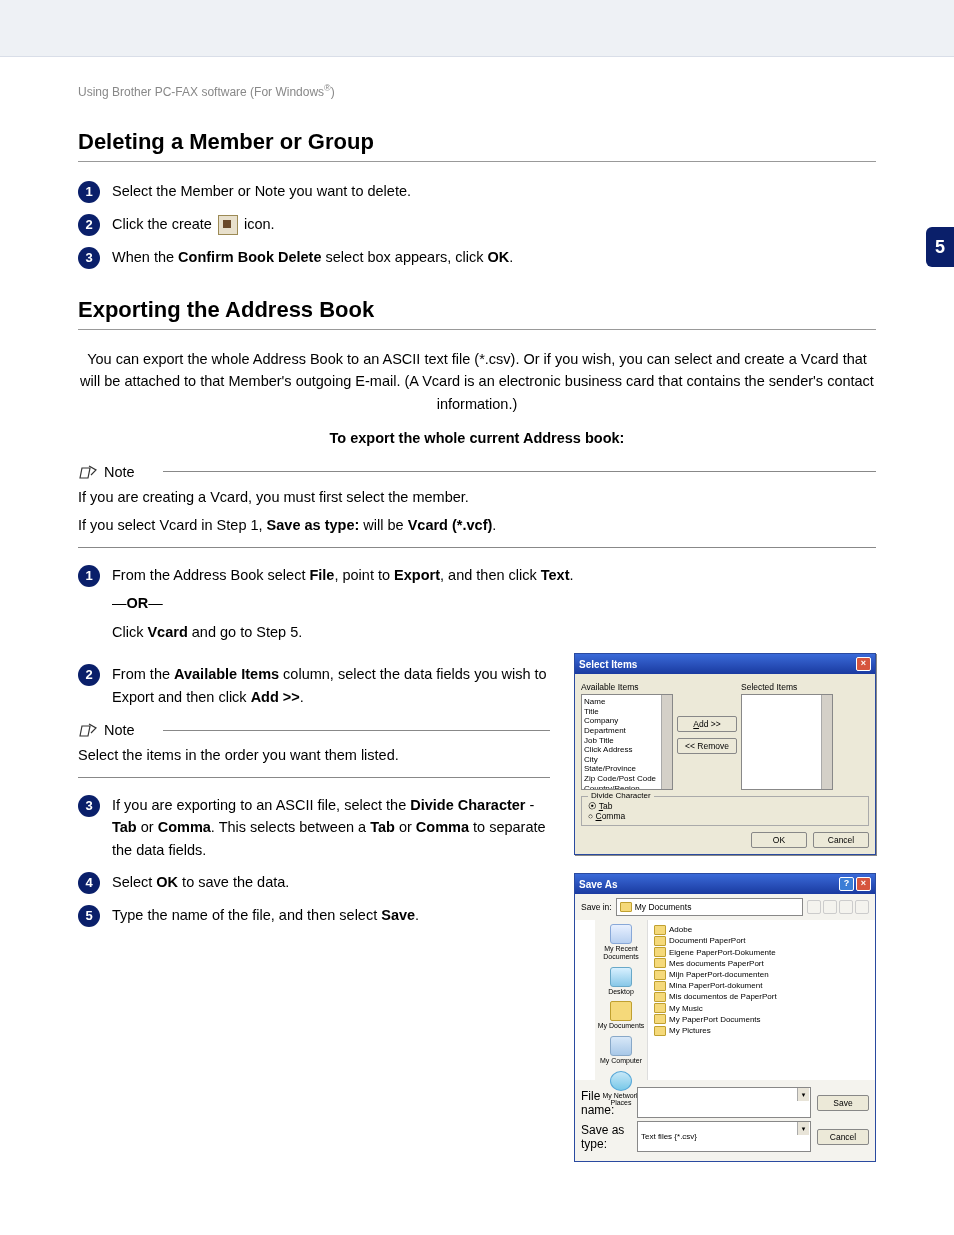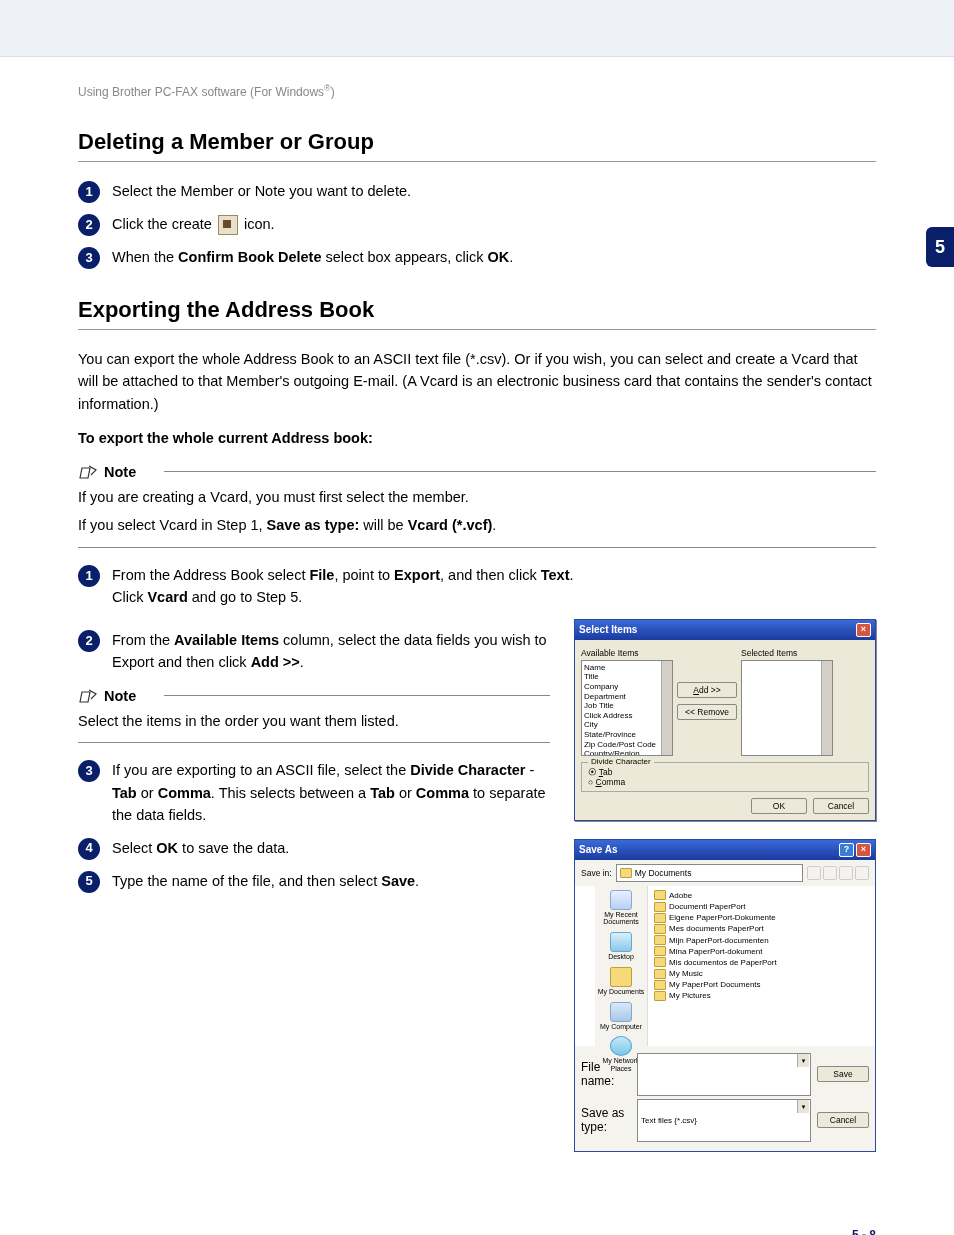--- a/index.html
+++ b/index.html
@@ -83,36 +83,36 @@
     position: relative;
     margin: 0 2px;
   }
   .delete-icon::before {
     content: "";
     position: absolute;
     left: 4px; top: 4px;
     width: 8px; height: 8px;
     background: #6b4a2a;
   }
-  .para { line-height: 1.55; margin: 12px 0; }
+  .para { line-height: 1.55; margin: 12px 0; text-align: center; }
   .bold { font-weight: bold; }
   .note-block { margin: 14px 0 8px 0; }
   .note-header {
     display: flex;
     align-items: center;
     gap: 6px;
   }
   .note-icon {
     width: 20px; height: 16px;
     display: inline-flex;
     align-items: center;
     justify-content: center;
   }
   .note-icon svg { width: 20px; height: 16px; }
-  .note-label { font-weight: bold; margin-right: 22px; }
+  .note-label { font-weight: normal; margin-right: 22px; }
   .note-rule {
     flex: 1;
     border-top: 1px solid #888;
     height: 0;
   }
   .note-body { margin: 6px 0; line-height: 1.55; }
   .note-closing-rule {
     border: none;
     border-top: 1px solid #888;
     margin: 10px 0 16px 0;
@@ -328,21 +328,21 @@
     align-items: center;
     gap: 6px;
     margin: 3px 0;
   }
   .save-row label { width: 50px; font-size: 12px; }
   .save-input {
     flex: 1;
     border: 1px solid #888;
     background: #fff;
     height: 13px;
-    padding: 14px 3px;
+    padding: 8px 3px;
     font-size: 8px;
     display: flex;
     align-items: center;
     position: relative;
   }
   .save-input::after {
     content: "▾";
     position: absolute;
     right: 1px; top: 0;
     width: 11px; height: 13px;
@@ -421,20 +421,23 @@
     </div>
     <hr class="note-closing-rule">
   </div>
 
   <div class="step">
     <span class="step-num">1</span>
     <div class="step-body">
       <div>
         <span>From the Address Book select </span><span class="bold">File</span><span>, point to </span><span class="bold">Export</span><span>, and then click </span><span class="bold">Text</span><span>.</span>
       </div>
+      <div style="margin:6px 0;">
+        <span>—</span><span class="bold">OR</span><span>—</span>
+      </div>
       <div>
         <span>Click </span><span class="bold">Vcard</span><span> and go to Step 5.</span>
       </div>
     </div>
   </div>
 
   <div class="two-col">
     <div class="col-left">
       <div class="step">
         <span class="step-num">2</span>

